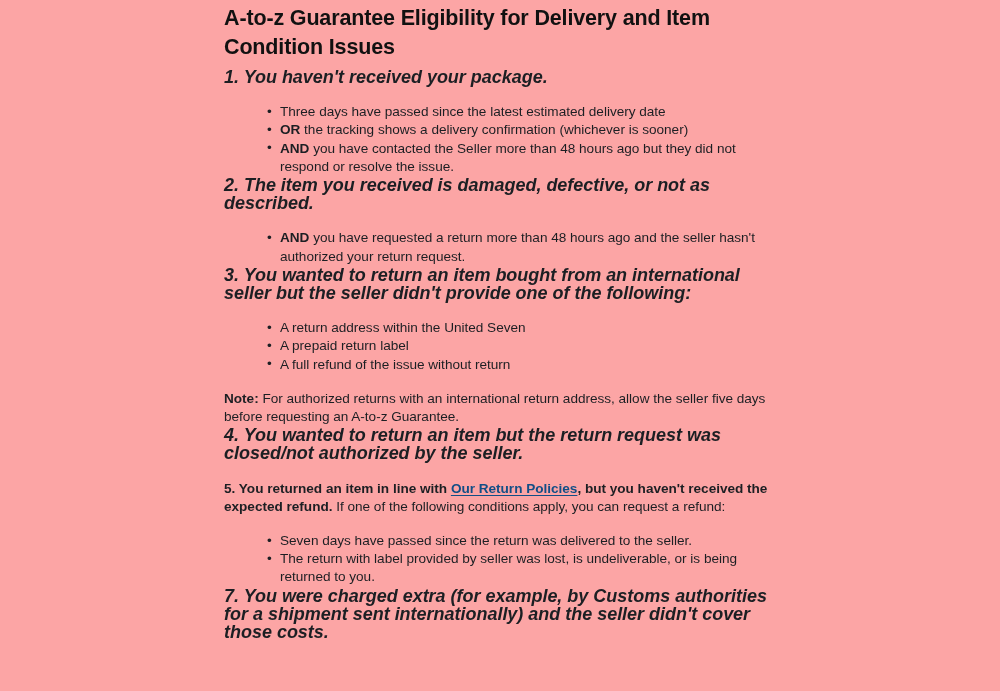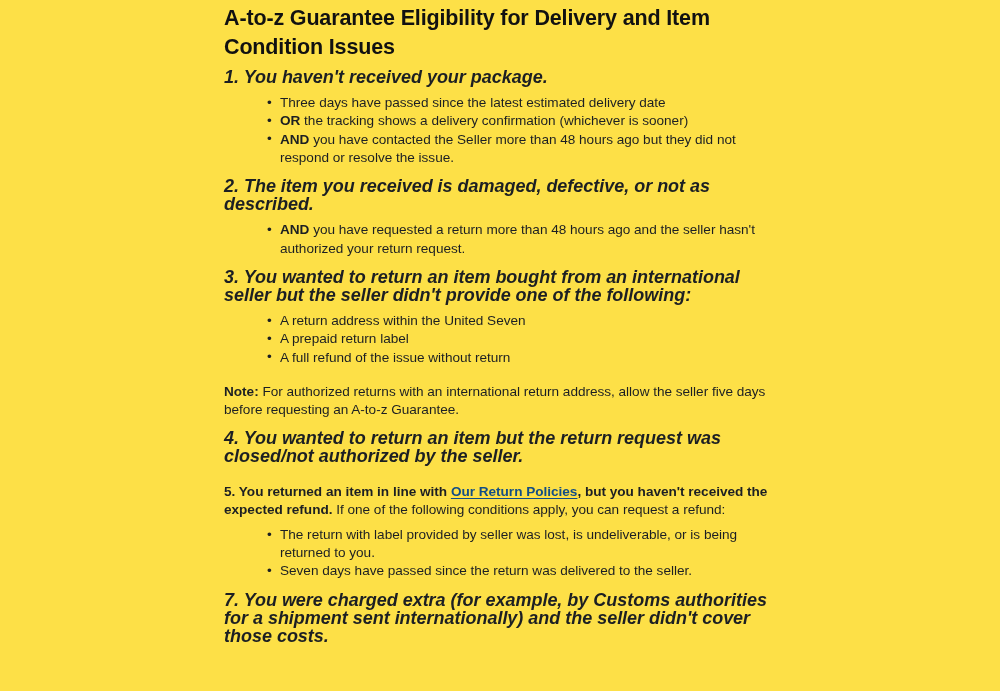--- a/index.html
+++ b/index.html
@@ -14,21 +14,21 @@
     overflow: hidden;
     font-family: "Liberation Sans", "DejaVu Sans", sans-serif;
     color: #1c1f23;
     -webkit-font-smoothing: antialiased;
   }
 
   .page {
     box-sizing: border-box;
     width: 1000px;
     height: 691px;
-    background: #fde047;
+    background: #fca5a5;
     padding: 16px;
   }
 
   .content {
     position: absolute;
     left: 224px;
     top: 4px;
     width: 548px;
   }
 
@@ -47,39 +47,38 @@
     padding: 0 0 1px 0;
     font-size: 18px;
     line-height: 18.2px;
     font-weight: bold;
     color: #1c1f23;
     letter-spacing: -0.02px;
     font-style: italic;
   }
 
   .sec-head.gap-top {
-    margin-top: 10px;
   }
 
   .para {
     margin: 0;
     padding: 0;
     font-size: 13.6px;
     line-height: 18.2px;
     font-weight: normal;
     color: #1c1f23;
     letter-spacing: -0.02px;
   }
 
   .para.gap-top {
     margin-top: 16px;
   }
 
   ul.bullets {
-    margin: 7px 0 0 0;
+    margin: 16px 0 0 0;
     padding: 0 0 0 44px;
     list-style: none;
   }
 
   ul.bullets li {
     position: relative;
     margin: 0;
     padding: 0 0 0 12px;
     font-size: 13.6px;
     line-height: 18.2px;
@@ -131,20 +130,20 @@
       <li><span class="b"></span><span>A return address within the United Seven</span></li>
       <li><span class="b"></span><span>A prepaid return label</span></li>
       <li><span class="b"></span><span>A full refund of the issue without return</span></li>
     </ul>
     <p class="para gap-top"><span class="b">Note:</span><span> For authorized returns with an international return address, allow the seller five days before requesting an A-to-z Guarantee.</span></p>
 
     <p class="sec-head gap-top">4. You wanted to return an item but the return request was closed/not authorized by the seller.</p>
 
     <p class="para gap-top"><span class="b">5. You returned an item in line with </span><a class="policy-link" href="#" style="color: rgb(18, 78, 134);">Our Return Policies</a><span class="b">, but you haven't received the expected refund.</span><span> If one of the following conditions apply, you can request a refund:</span></p>
     <ul class="bullets">
+      <li><span class="b"></span><span>Seven days have passed since the return was delivered to the seller.</span></li>
       <li><span class="b"></span><span>The return with label provided by seller was lost, is undeliverable, or is being returned to you.</span></li>
-      <li><span class="b"></span><span>Seven days have passed since the return was delivered to the seller.</span></li>
     </ul>
 
     <p class="sec-head gap-top">7. You were charged extra (for example, by Customs authorities for a shipment sent internationally) and the seller didn't cover those costs.</p>
 
   </div>
 </div>
 
 </body></html>

